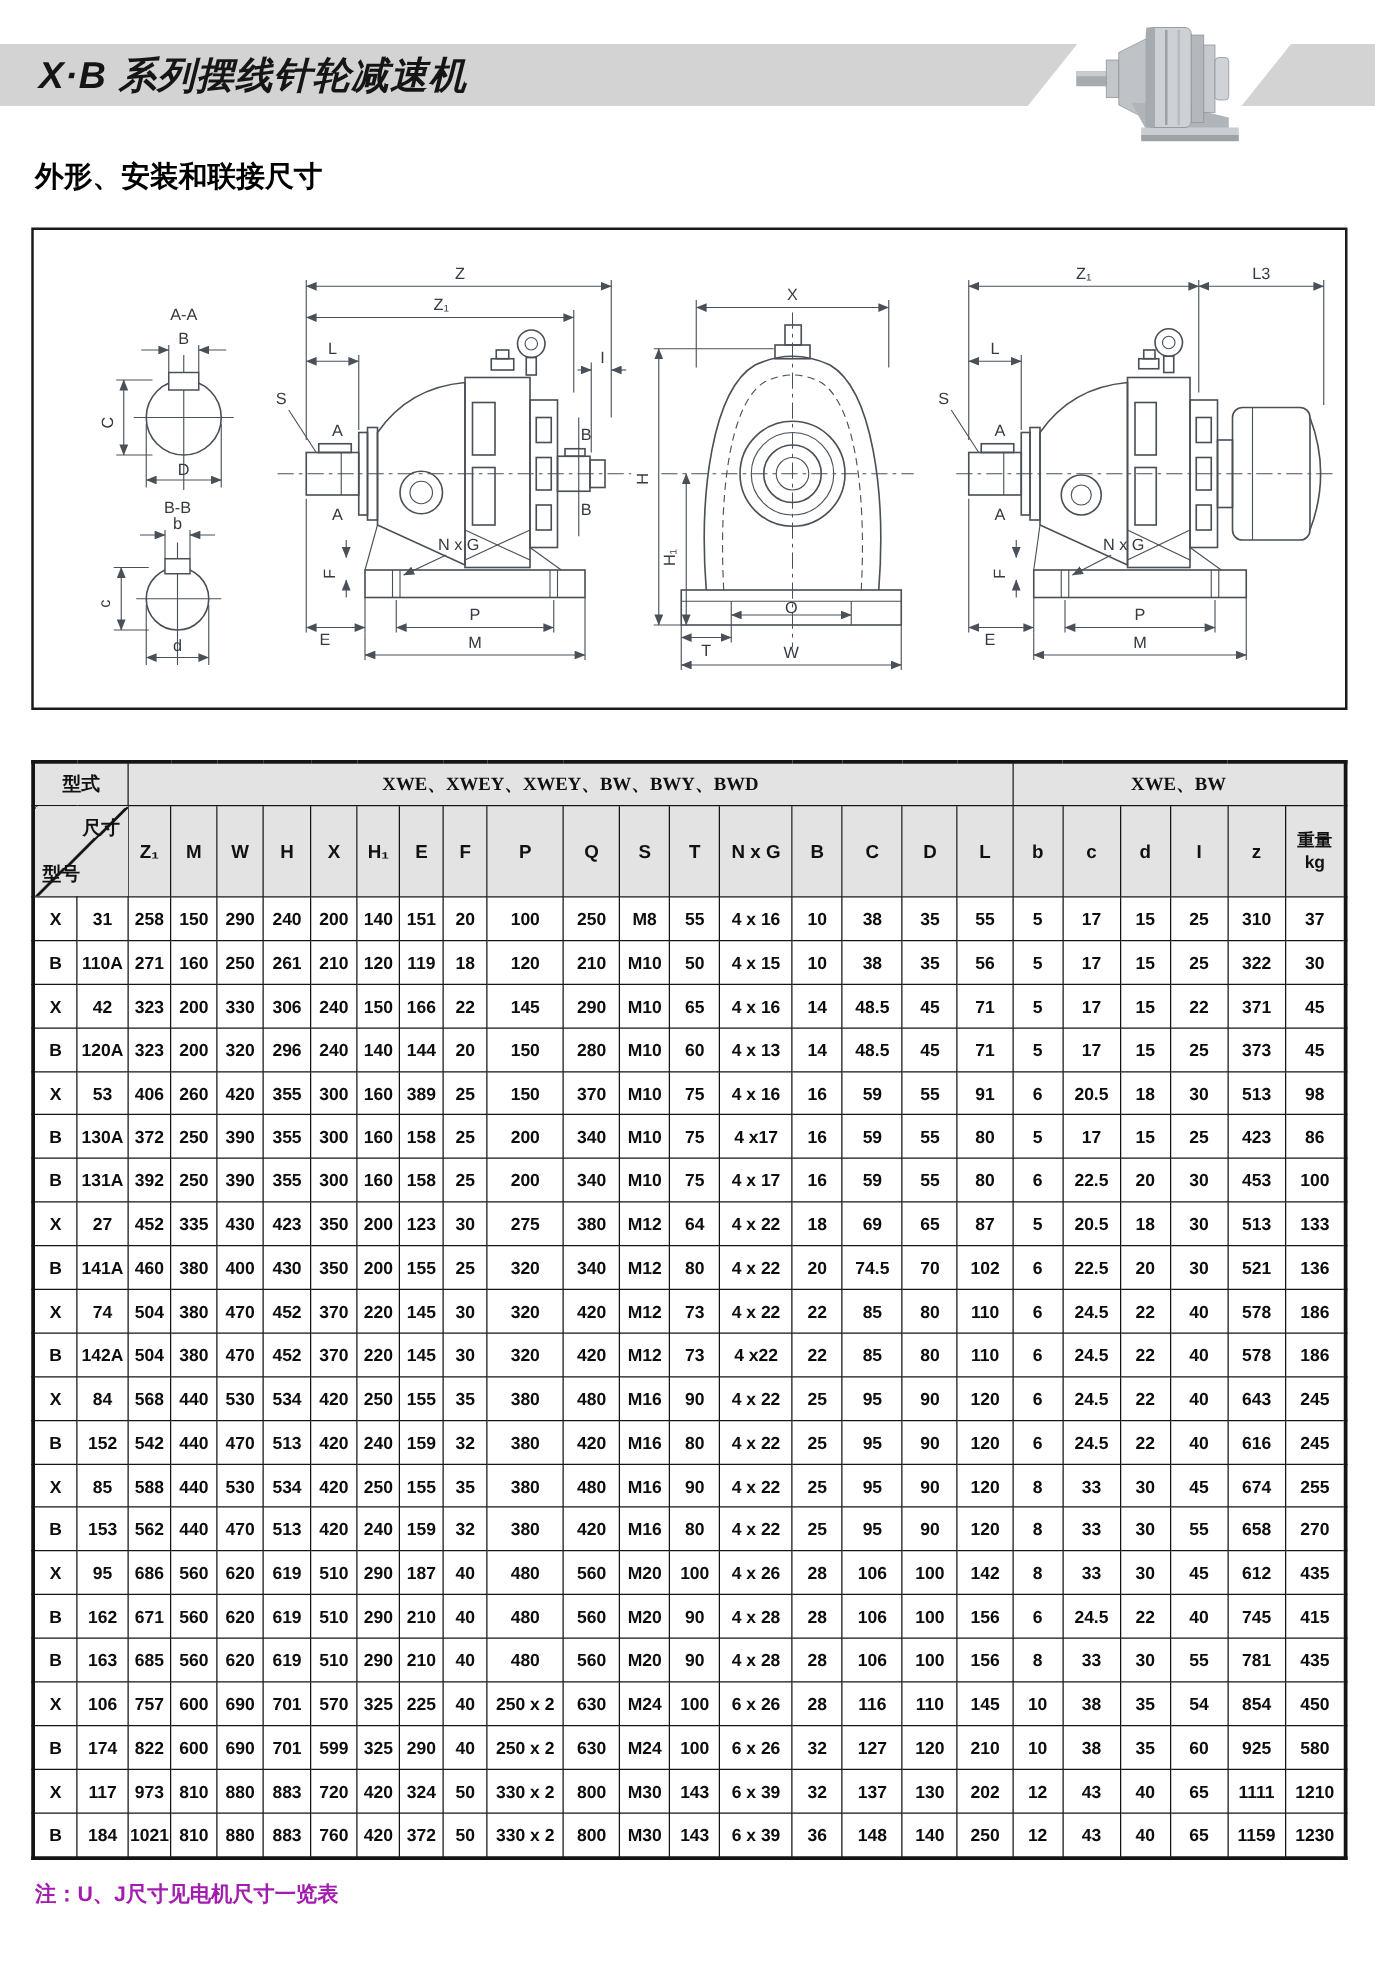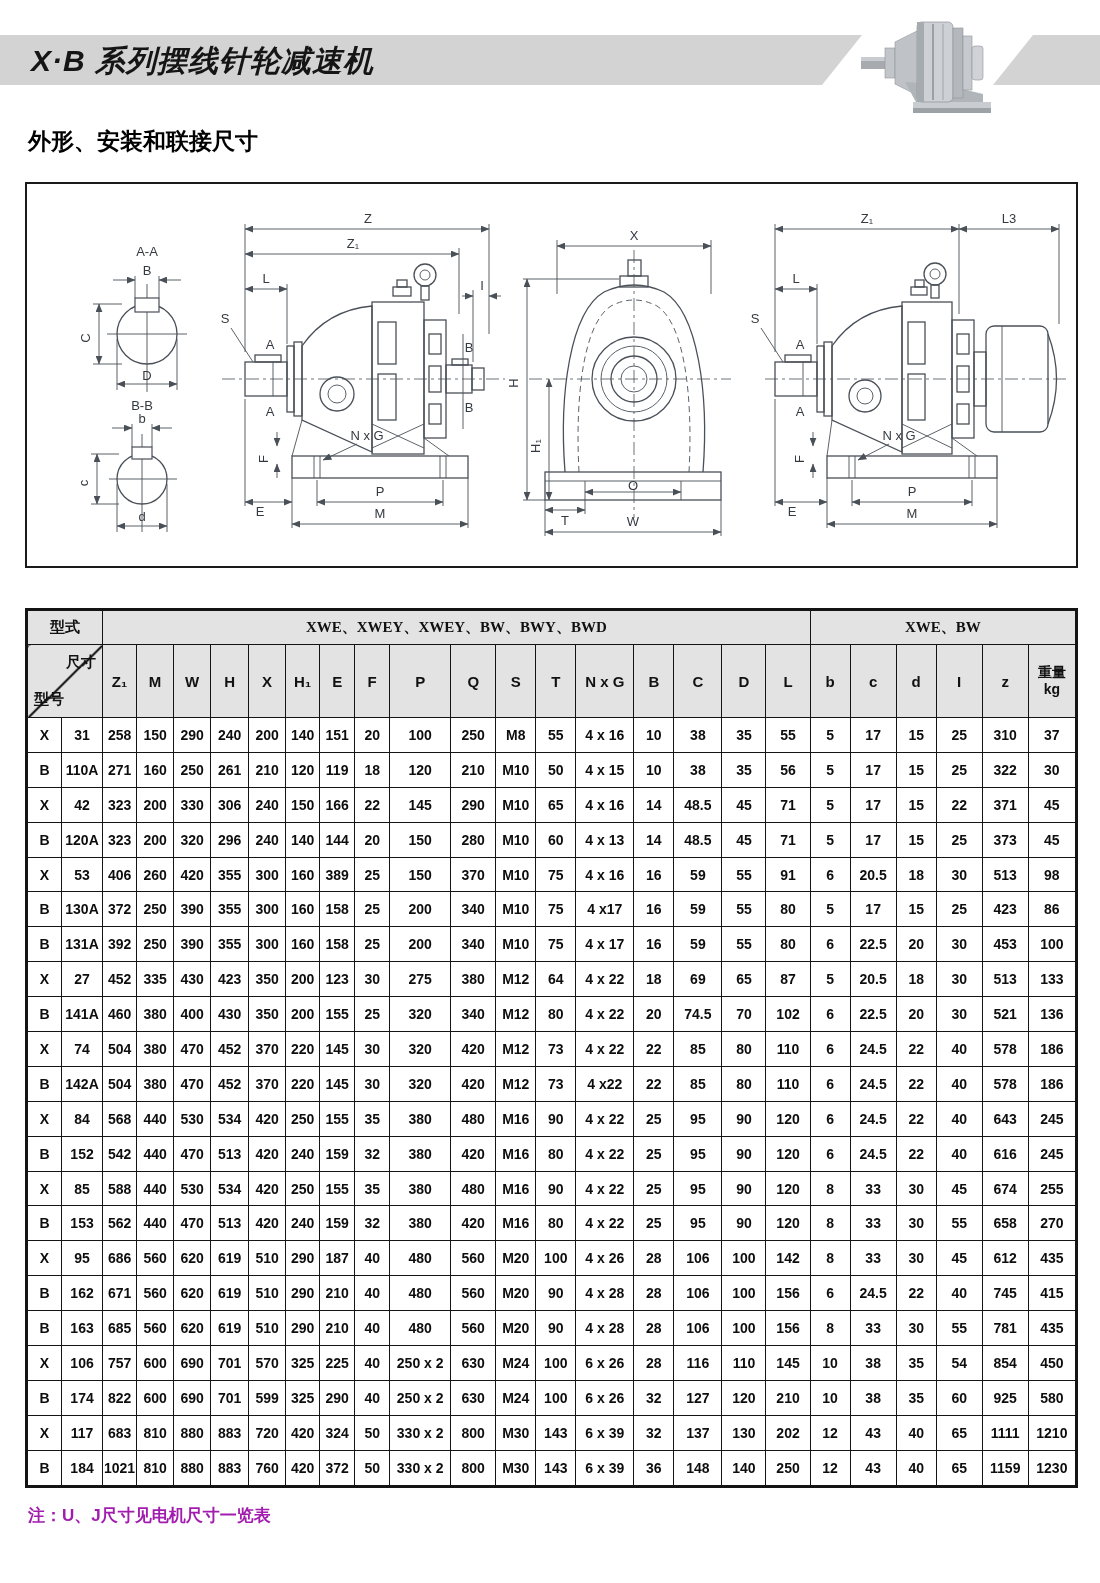--- a/index.html
+++ b/index.html
@@ -906,21 +906,21 @@
           <td>10</td>
           <td>38</td>
           <td>35</td>
           <td>60</td>
           <td>925</td>
           <td>580</td>
         </tr>
         <tr>
           <td>X</td>
           <td>117</td>
-          <td>683</td>
+          <td>973</td>
           <td>810</td>
           <td>880</td>
           <td>883</td>
           <td>720</td>
           <td>420</td>
           <td>324</td>
           <td>50</td>
           <td>330 x 2</td>
           <td>800</td>
           <td>M30</td>

